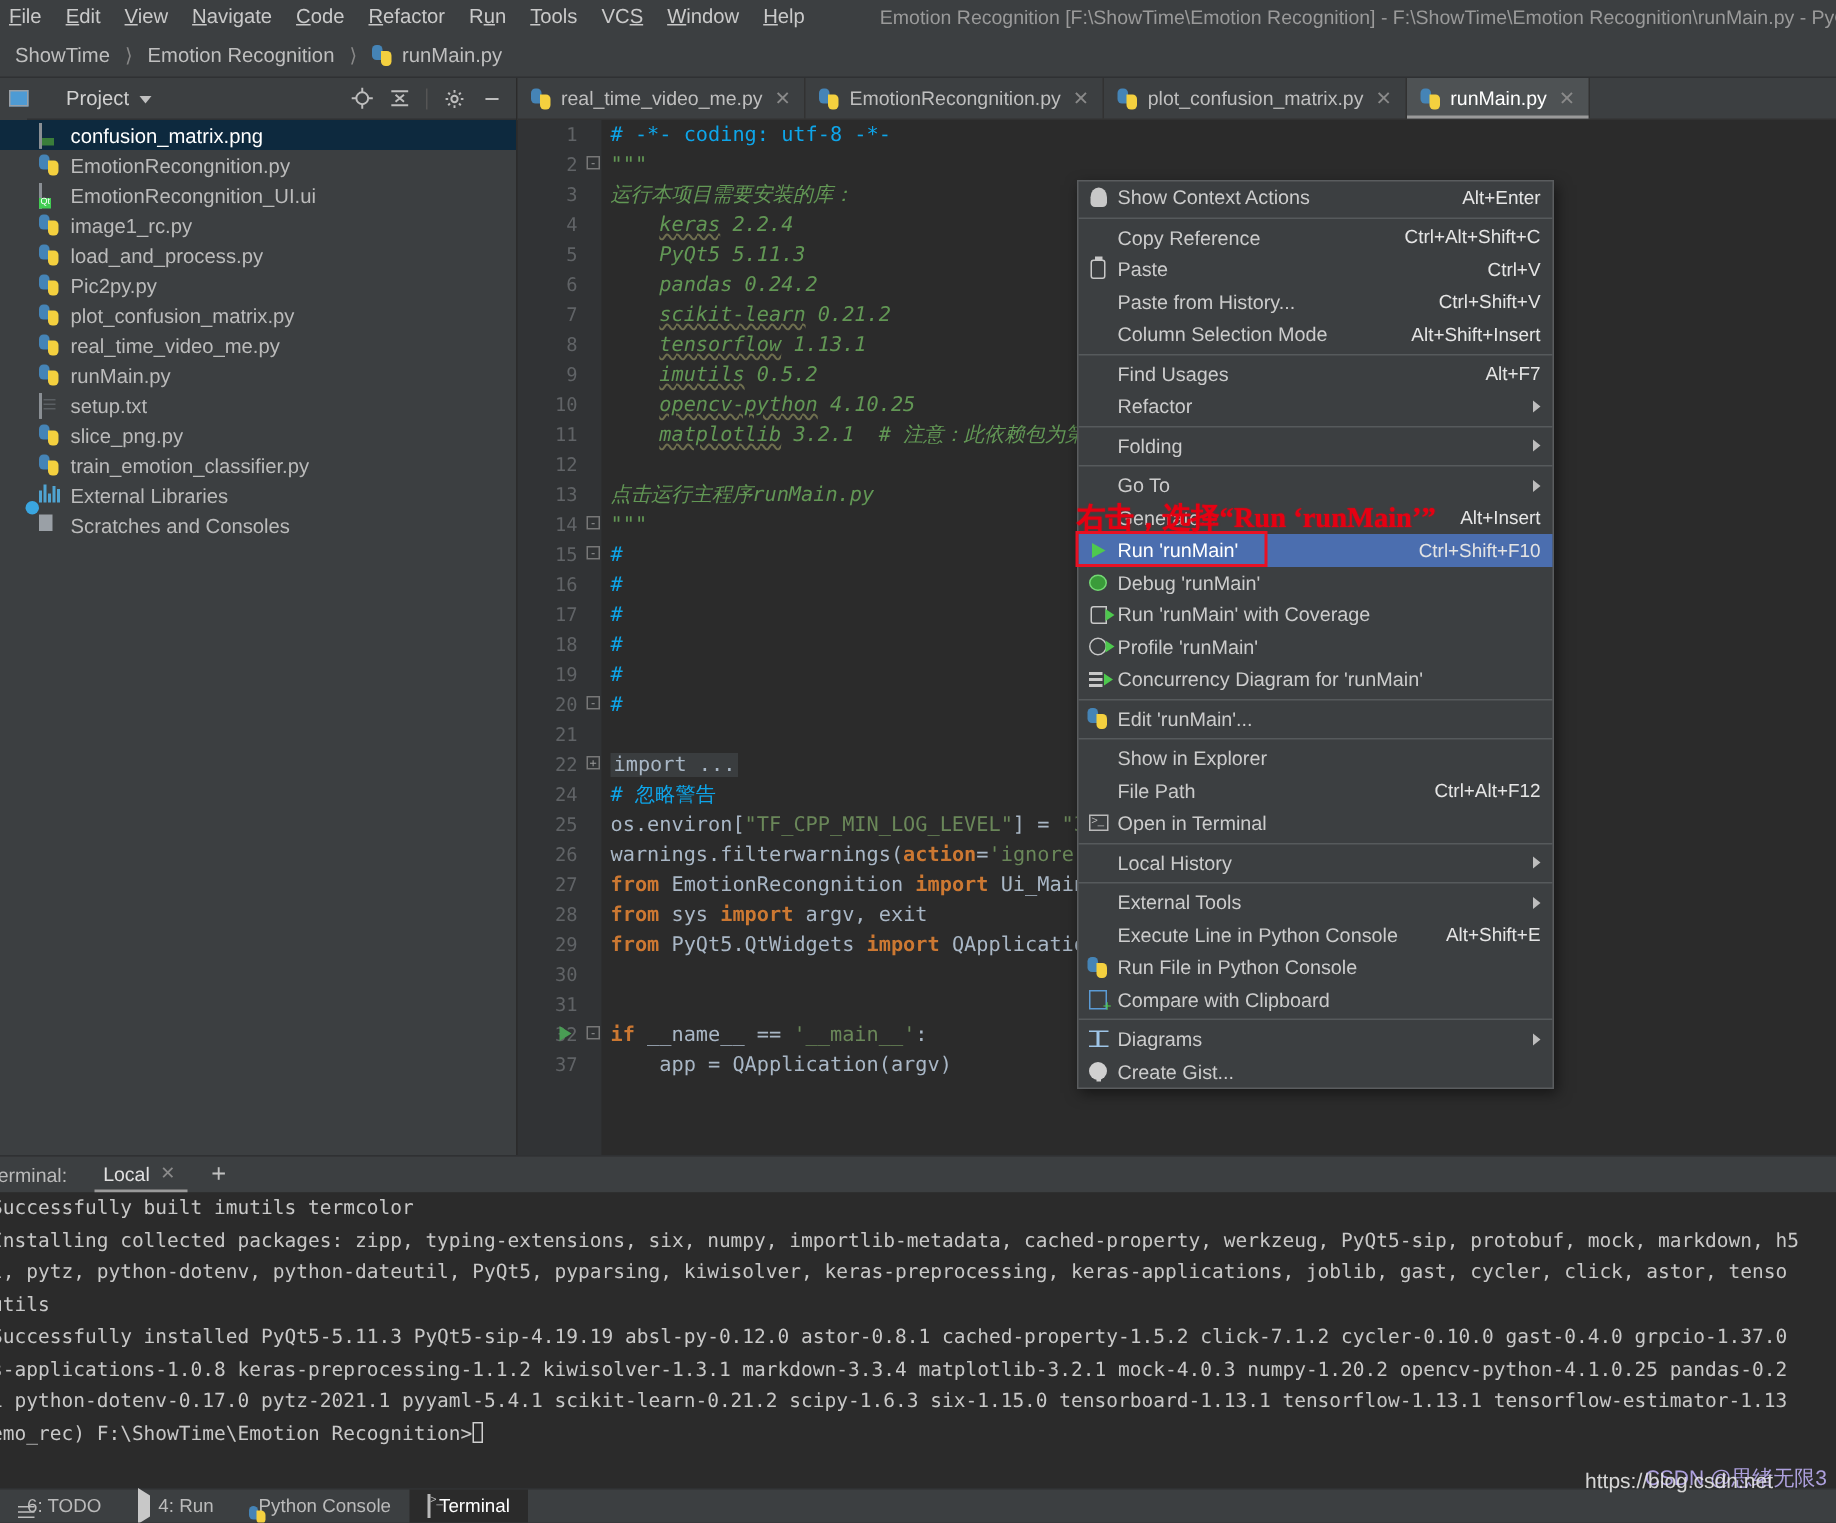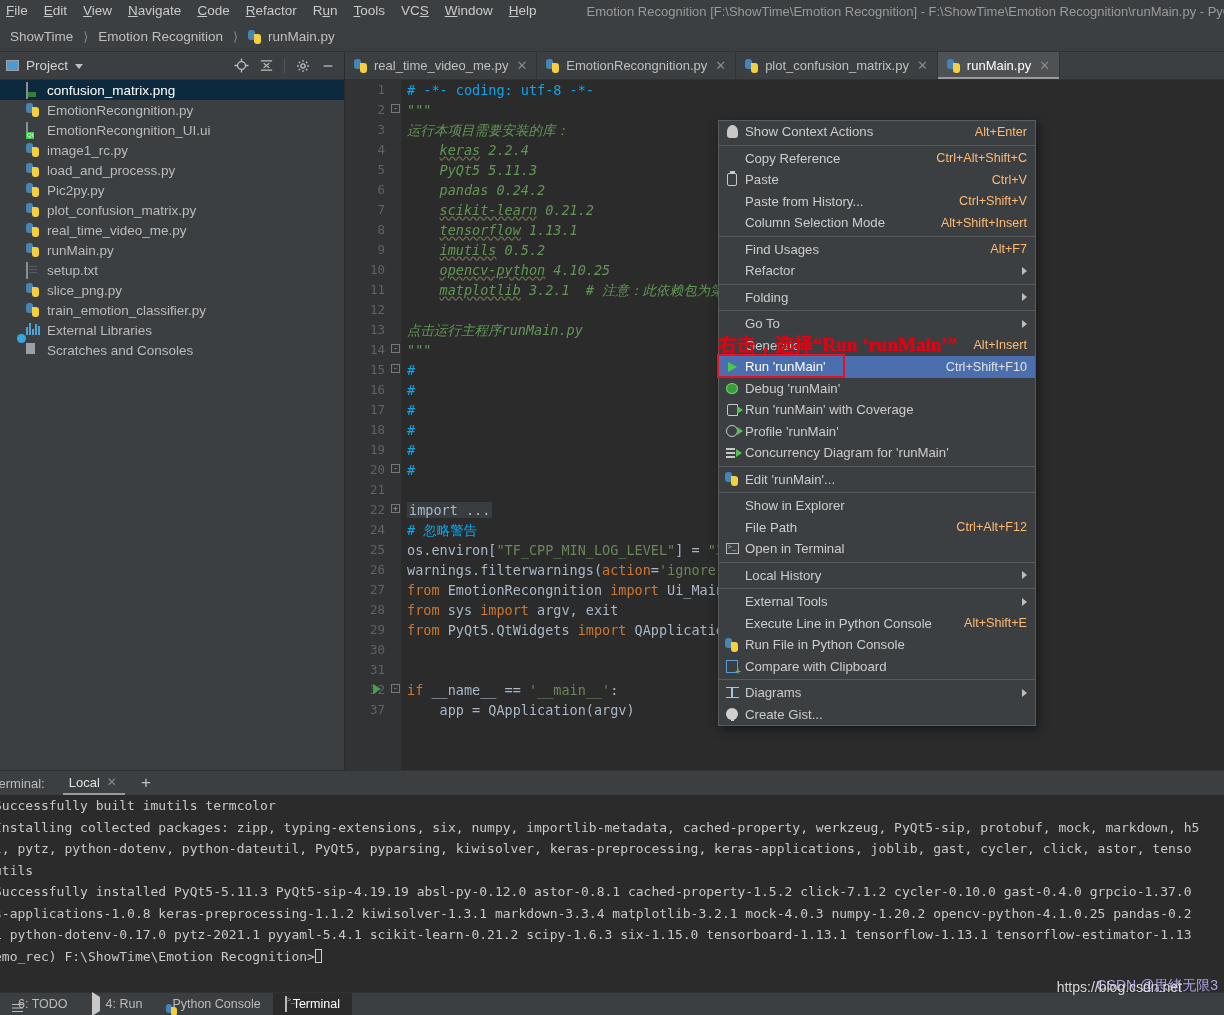--- a/index.html
+++ b/index.html
@@ -31,21 +31,21 @@
     position:absolute; left:0; top:22px; width:1224px; height:30px;
     background:#3c3f41; display:flex; align-items:center;
     font-size:13.5px; color:#bfbfbf; border-bottom:1px solid #2f3133;
   }
   .crumb { padding-left:10px; white-space:nowrap; }
   .crumb-sep { padding:0 0 0 10px; color:#888; font-size:13px; }
 
   
   .proj-panel {
     position:absolute; left:0; top:52px; width:345px; height:718px;
-    background:#3c3f41; border-right:1px solid #2b2b2b;
+    background:#3c3f41; border-right:1px solid #2b2b2b;padding-left:18px;
   }
   .proj-head {
     height:28px; display:flex; align-items:center;
     border-bottom:1px solid #2f3133; background:#3c3f41;
   }
   .proj-head-label { font-size:13.5px; color:#d0d0d0; padding-left:26px; }
   .proj-icon-sq {
     position:absolute; left:6px; top:8px; width:13px; height:11px;
     border:1.5px solid #9aa0a6; background:#4e9bd4;
   }
@@ -122,36 +122,36 @@
   }
   .ln .fold {
     position:absolute;left:46px;top:4px;width:9px;height:9px;border:1px solid #777;color:#999;
     font-size:8px;line-height:7px;text-align:center;background:#313335;
   }
   .ln .runmark{ position:absolute;left:28px;top:4px;width:0;height:0;
     border-top:5px solid transparent;border-bottom:5px solid transparent;border-left:8px solid #499c54;}
   .c-com { color:#0ea5e9; }
   .c-str { color:#6a8759; }
   .c-strd{ color:#629755; font-style:italic; }
-  .c-kw  { color:#cc7832; }
+  .c-kw  { color:#cc7832;font-weight:bold; }
   .c-txt { color:#a9b7c6; }
   .c-fold-bg { background:#3a3d3f; padding:0 2px; }
   .squig { text-decoration:underline; text-decoration-style:wavy; text-decoration-color:#6f6f4f; }
 
   
   .ctxmenu {
     position:absolute; left:718px; top:120px; width:318px;
     background:#3c3f41; border:1px solid #5a5d5f;
     box-shadow:2px 3px 9px rgba(0,0,0,.5); font-size:13.2px; color:#cccccc;
     z-index:40;
   }
   .cmi { height:21.5px; display:flex; align-items:center; padding:0 8px 0 0; position:relative; }
   .cmi .cicon { width:26px; flex:none; display:flex; align-items:center; justify-content:center; }
   .cmi .clabel { flex:1; white-space:nowrap; }
-  .cmi .cshort { color:#fdba74; font-size:12.6px; white-space:nowrap; padding-left:12px;}
+  .cmi .cshort { color:#e5e5e5; font-size:12.6px; white-space:nowrap; padding-left:12px;}
   .cmi .carrow { width:0;height:0;border-top:4px solid transparent;border-bottom:4px solid transparent;
                  border-left:5px solid #bdbdbd; margin-left:10px;}
   .cmi.hl { background:#4b6eaf; color:#ffffff; }
   .cmi.hl .cshort { color:#e3e3e3; }
   .csep { height:1px; background:#565a5c; margin:2px 0; }
   .red-box {
     position:absolute; left:-2px; top:-2px; width:128px; height:24px;
     border:2px solid #e81123; pointer-events:none;
   }
 

